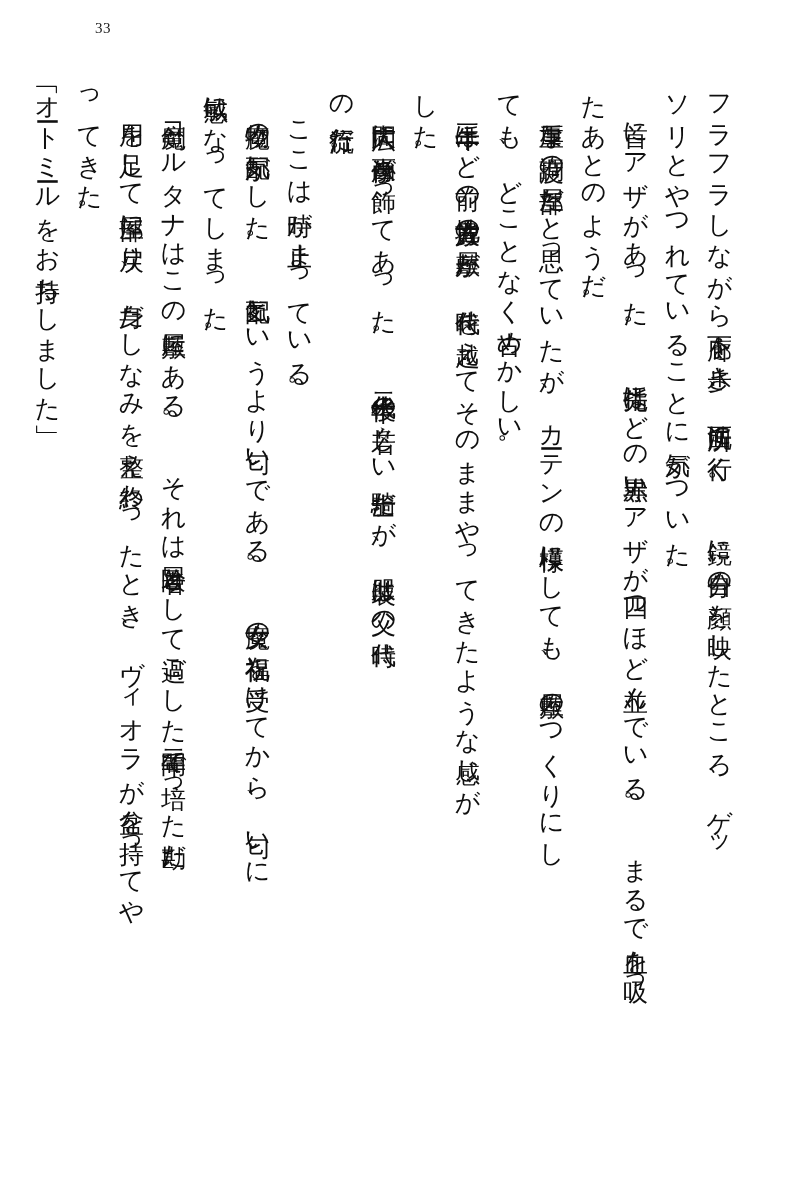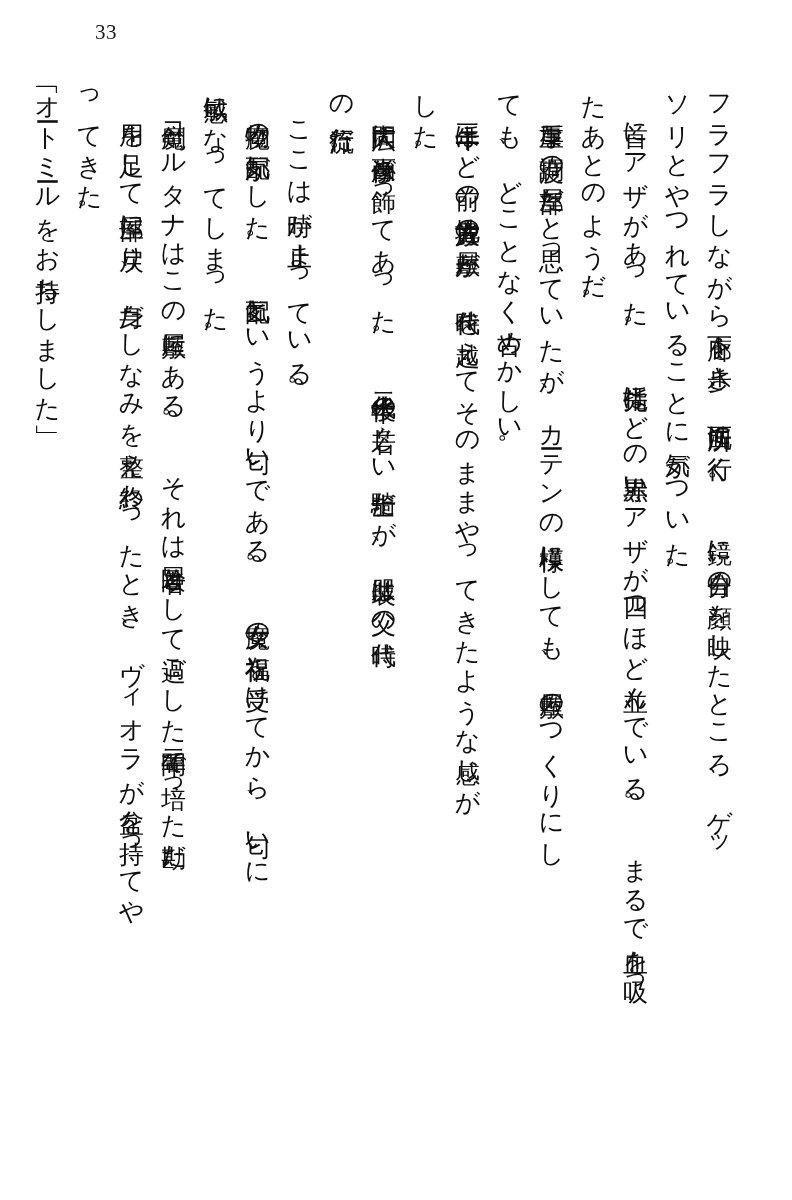--- a/index.html
+++ b/index.html
@@ -20,21 +20,21 @@
     position: absolute;
     inset: 0;
     background: #ffffff;
   }
 
   
   #page-number {
     position: absolute;
     top: 20px;
     left: 95px;
-    font-size: 21px;
+    font-size: 15px;
     letter-spacing: 0.5px;
     color: #1a1a1a;
     font-family: "Liberation Serif", "DejaVu Serif", serif;
   }
 
   
   #text-block {
     position: absolute;
     top: 78px;
     left: 60px;

